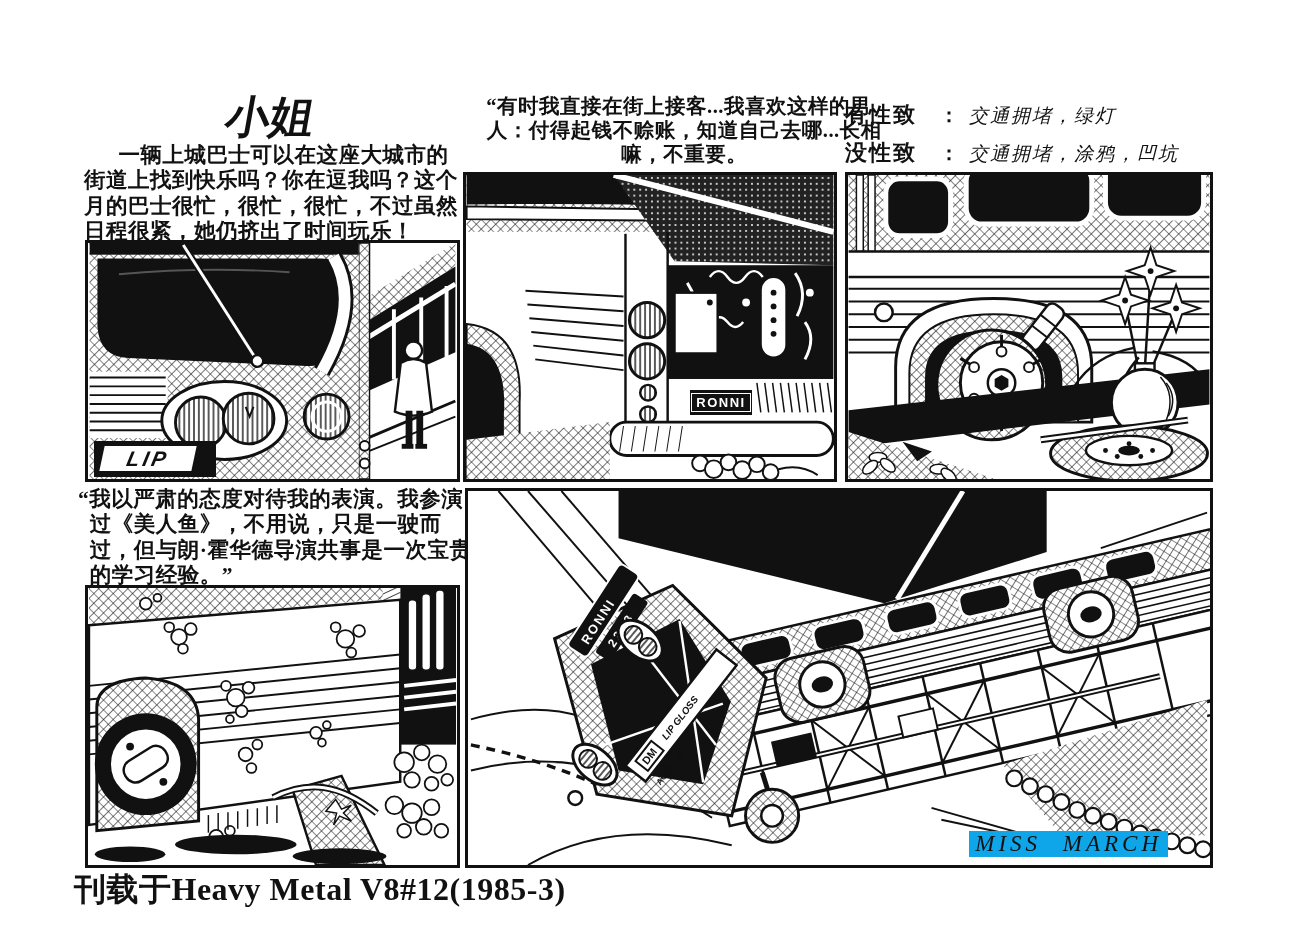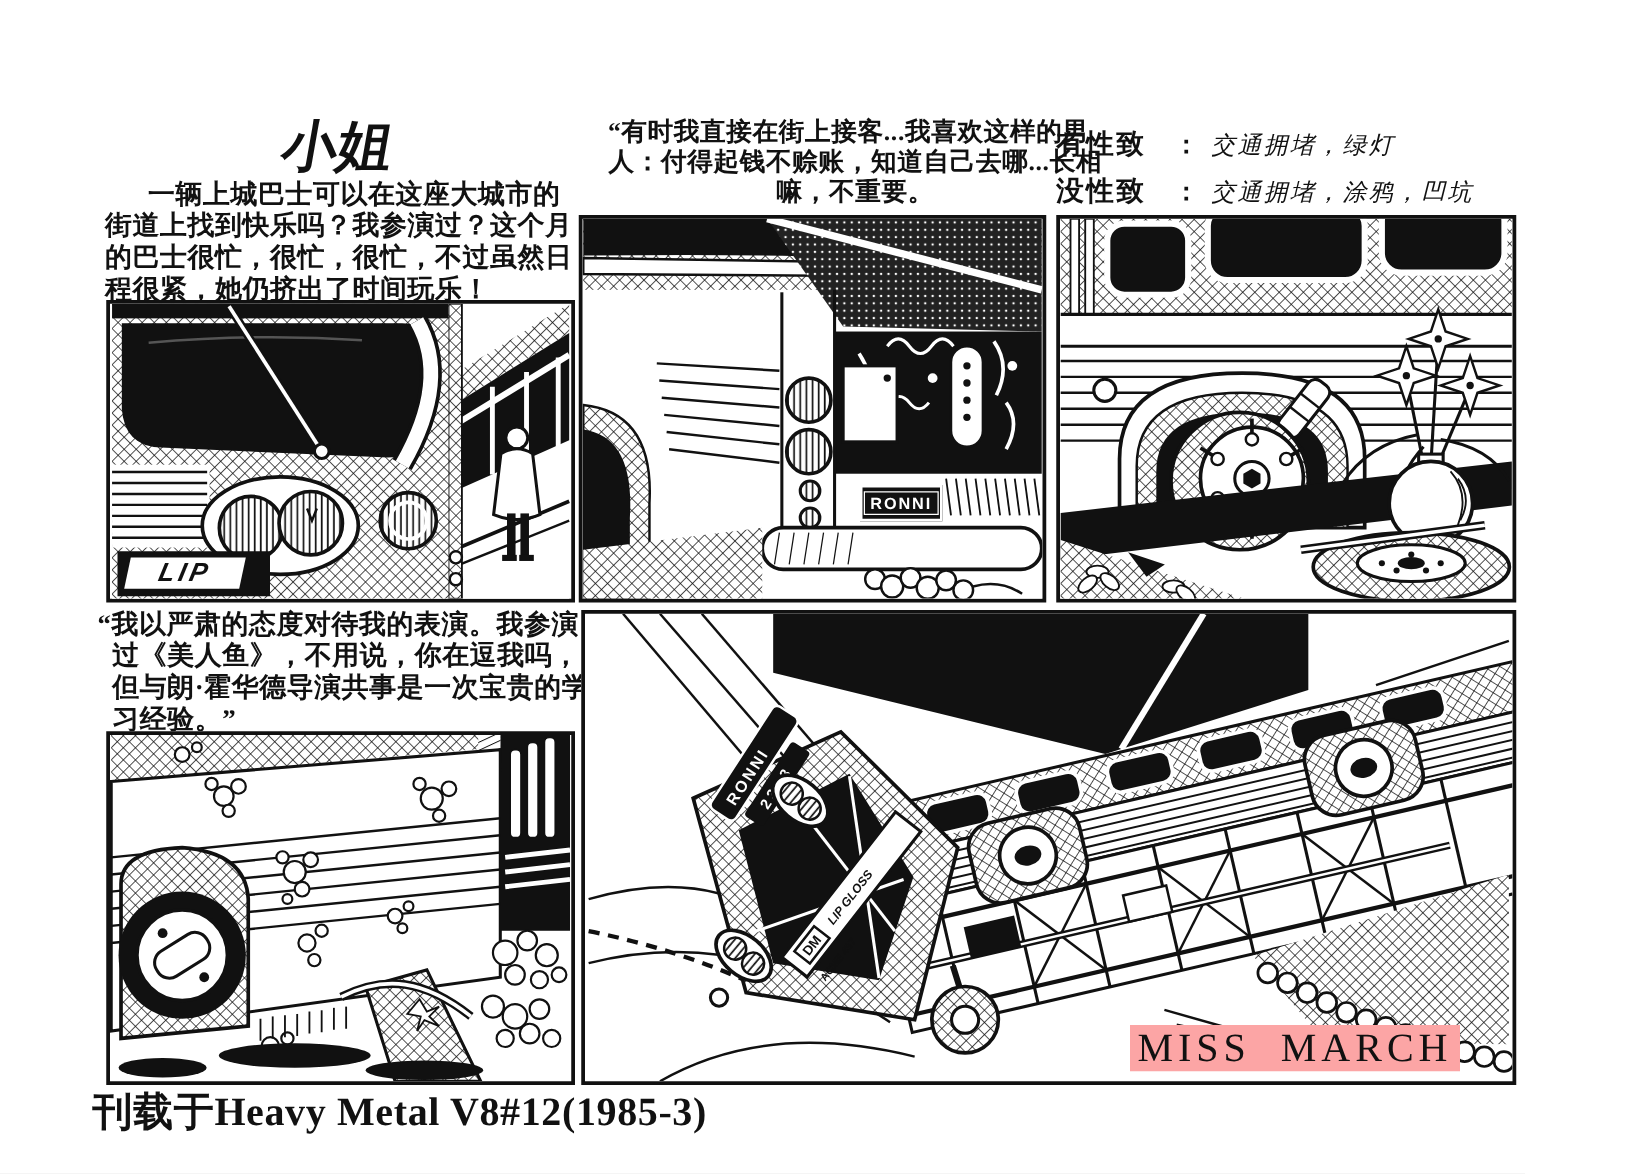--- a/index.html
+++ b/index.html
@@ -11,56 +11,56 @@
   .cn{font-weight:700;line-height:1.18;}
   .title{font-size:44px;font-weight:700;text-align:center;}
   .title .sk{display:inline-block;transform:skewX(-10deg);}
   .intro{font-size:21.5px;text-indent:1.6em;letter-spacing:.5px;}
   .quote{font-size:20.5px;padding-left:.55em;text-indent:-.55em;letter-spacing:.5px;}
   .statrow{position:absolute;display:flex;align-items:baseline;font-family:Liberation Mono, monospace;}
   .statlabel{font-size:22px;font-weight:700;width:84px;letter-spacing:2px;}
   .statcolon{font-size:20px;font-weight:700;width:40px;text-align:center;}
   .statval{font-size:19px;font-style:italic;letter-spacing:2px;}
   .footer{font-size:32px;font-weight:700;letter-spacing:.5px;}
-  .missmarch{font-size:32px;letter-spacing:4px;word-spacing:12px;color:#111;background:#fca5a5;padding:0 6px;}
+  .missmarch{font-size:23px;letter-spacing:4px;word-spacing:12px;color:#111;background:#0ea5e9;padding:0 6px;font-style:italic;}
   .plate-lip{position:absolute;left:6px;bottom:2px;width:122px;height:36px;background:#111;}
   .plate-lip .inner{position:absolute;left:8px;top:5px;width:92px;height:25px;background:#fff;
       transform:skewX(-12deg);display:flex;align-items:center;justify-content:center;}
   .plate-lip .txt{font-family:"Liberation Sans","DejaVu Sans",sans-serif;font-weight:700;font-style:italic;
       font-size:21px;letter-spacing:3px;color:#111;}
   .plate-ronni{position:absolute;left:222px;top:213px;width:66px;height:29px;background:#111;
       display:flex;align-items:center;justify-content:center;box-shadow:0 0 0 2px #fff inset;}
   .plate-ronni .txt{font-family:"Liberation Sans","DejaVu Sans",sans-serif;font-weight:700;font-size:13px;
       letter-spacing:1.5px;color:#fff;border:1.5px solid #fff;padding:1px 4px;}
 </style>
 </head>
 <body>
 
 <div class="page">
 
   <div class="abs title cn" style="left:170px;top:92px;width:200px;">
     <span class="sk">小姐</span>
   </div>
 
-  <div class="abs cn intro" style="left:84px;top:143px;width:380px;">一辆上城巴士可以在这座大城市的街道上找到快乐吗？我参演过？这个月的巴士很忙，很忙，很忙，不过虽然日程很紧，她仍挤出了时间玩乐！</div>
+  <div class="abs cn intro" style="left:84px;top:143px;width:380px;">一辆上城巴士可以在这座大城市的街道上找到快乐吗？你在逗我吗？这个月的巴士很忙，很忙，很忙，不过虽然日程很紧，她仍挤出了时间玩乐！</div>
 
   <div class="abs cn quote" style="left:475px;top:94px;width:396px;text-align:center;">“有时我直接在街上接客...我喜欢这样的男人：付得起钱不赊账，知道自己去哪...长相嘛，不重要。</div>
 
   <div class="statrow" style="left:845px;top:100px;">
     <span class="statlabel">有性致</span>
     <span class="statcolon">：</span>
     <span class="statval">交通拥堵，绿灯</span>
   </div>
   <div class="statrow" style="left:845px;top:138px;">
     <span class="statlabel">没性致</span>
     <span class="statcolon">：</span>
     <span class="statval">交通拥堵，涂鸦，凹坑</span>
   </div>
 
-  <div class="abs cn quote" style="left:78px;top:487px;width:394px;font-size:21.5px;">“我以严肃的态度对待我的表演。我参演过《美人鱼》，不用说，你在逗我吗，但与朗·霍华德导演共事是一次宝贵的学习经验。”</div>
+  <div class="abs cn quote" style="left:78px;top:487px;width:394px;font-size:21.5px;">“我以严肃的态度对待我的表演。我参演过《美人鱼》，不用说，只是一驶而过，但与朗·霍华德导演共事是一次宝贵的学习经验。”</div>
 
   <div class="abs footer cn" style="left:74px;top:871px;">刊载于Heavy Metal V8#12(1985-3)</div>
 
   <div class="panel" style="left:85px;top:240px;width:375px;height:242px;">
     <svg viewBox="0 0 375 242">
       <defs>
         <pattern id="xh1" width="7" height="7" patternUnits="userSpaceOnUse" patternTransform="rotate(45)">
           <rect width="7" height="7" fill="#fff"></rect>
             <path d="M0 0H7M0 0V7" stroke="#111" stroke-width="1.2"></path>
         </pattern>

